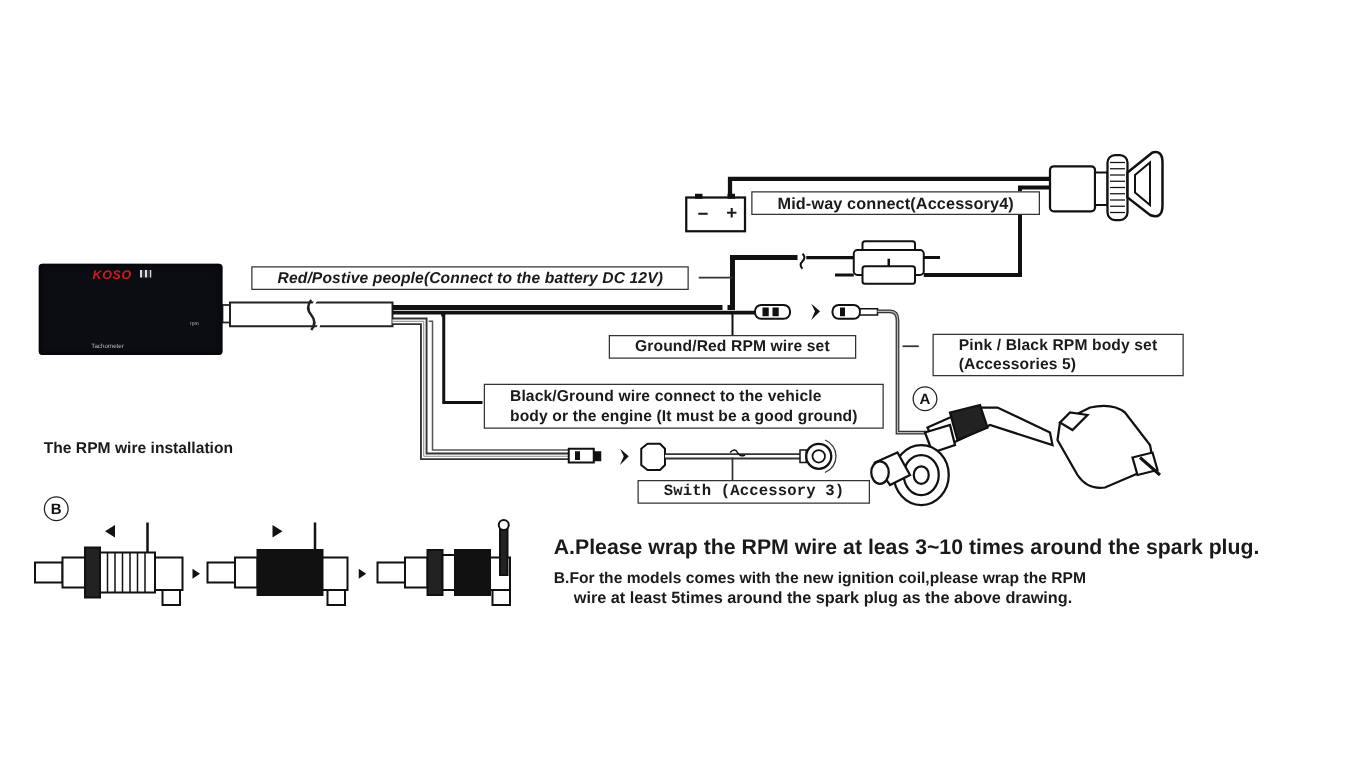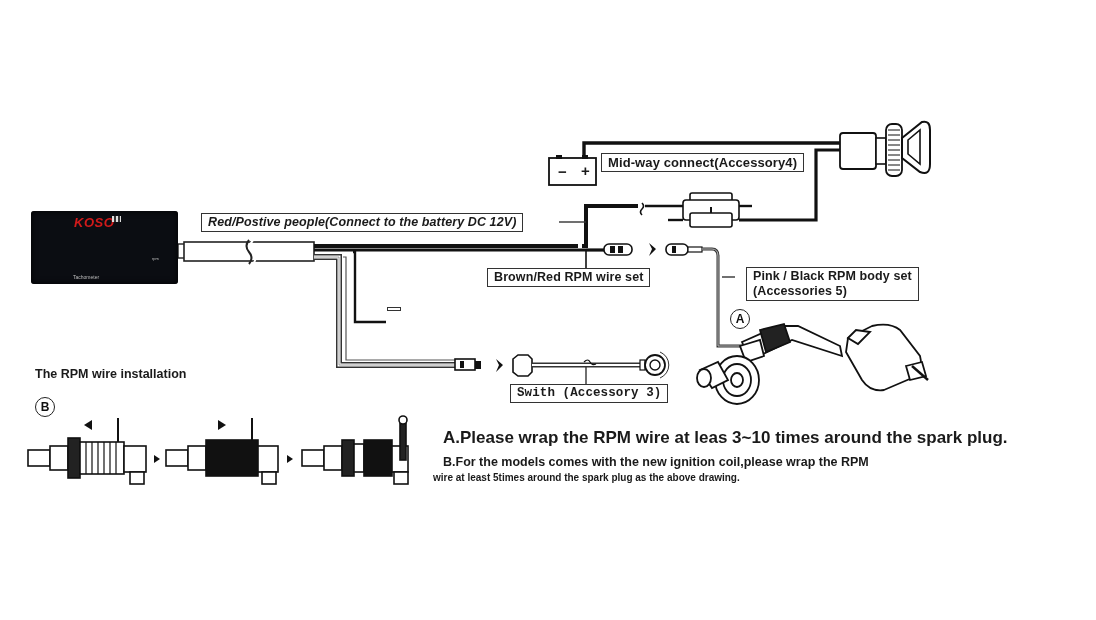--- a/index.html
+++ b/index.html
@@ -1,30 +1,30 @@
 <!DOCTYPE html>
 <html><head>
 <meta charset="utf-8">
 <style>
   html, body { margin:0; padding:0; background:#ffffff; }
   body { width:1096px; height:620px; position:relative; overflow:hidden;
          font-family:"Liberation Sans", sans-serif; color:#111; }
   #diagram { position:absolute; left:0; top:0; width:1096px; height:620px; }
   .lbl { position:absolute; border:1.6px solid #333; background:#fff;
-         font-weight:bold; font-size:12.5px; line-height:15px; padding:1px 6px;
+         font-weight:bold; font-size:12.5px; line-height:15px; padding:1px 20px;
          color:#1a1a1a; white-space:nowrap; letter-spacing:0.1px; }
   .txt { position:absolute; font-weight:bold; font-size:12.5px; color:#1a1a1a;
          white-space:nowrap; line-height:17px; }
   .circ { position:absolute; width:18px; height:18px; border:1.6px solid #222;
           border-radius:50%; font-weight:bold; font-size:12px; text-align:center;
           line-height:18px; background:#fff; }
   .device { position:absolute; left:31px; top:211px; width:147px; height:73px;
             background:#0b0d12; border-radius:3px; box-shadow: inset 0 0 6px #000; }
   .device .brand { position:absolute; left:43px; top:4px; color:#d21a1a;
-                   font-size:13px; font-weight:bold; font-style:italic; letter-spacing:0.5px; }
+                   font-size:10px; font-weight:bold; font-style:italic; letter-spacing:0.5px; }
   .device .flag { position:absolute; left:81px; top:5px; width:9px; height:6px;
                   background: repeating-linear-gradient(90deg,#ddd 0 2px,#333 2px 4px); }
   .device .unit { position:absolute; left:121px; top:45px; color:#bbb; font-size:4px; }
   .device .name { position:absolute; left:42px; top:63px; color:#bbb; font-size:5px; }
 </style>
 </head>
 <body>
 
 <svg id="diagram" viewBox="0 0 1096 620" xmlns="http://www.w3.org/2000/svg">
 
@@ -189,28 +189,30 @@
   <span class="flag"></span>
   <span class="unit">rpm</span>
   <span class="name">Tachometer</span>
 </div>
 
 <span class="txt" style="left:558px;top:163px;font-size:15px;">−</span>
 <span class="txt" style="left:581px;top:162px;font-size:15px;">+</span>
 
 <div class="lbl" style="left:601px;top:153px;font-size:13px;">Mid-way connect(Accessory4)</div>
 <div class="lbl" style="left:201px;top:213px;font-style:italic;">Red/Postive people(Connect to the battery DC 12V)</div>
-<div class="lbl" style="left:487px;top:268px;">Brown/Red RPM wire set</div>
+<div class="lbl" style="left:487px;top:268px;">Ground/Red RPM wire set</div>
 <div class="lbl" style="left:746px;top:267px;line-height:15px;">
   <div>Pink / Black RPM body set</div>
   <div>(Accessories 5)</div>
 </div>
 <div class="lbl" style="left:387px;top:307px;line-height:16px;">
+  <div>Black/Ground wire connect to the vehicle</div>
+  <div>body or the engine (It must be a good ground)</div>
 </div>
 <div class="lbl" style="left:510px;top:384px;font-family:Liberation Mono, monospace;">Swith (Accessory 3)</div>
 
 <div class="circ" style="left:730px;top:309px;">A</div>
 <div class="circ" style="left:35px;top:397px;">B</div>
 
-<div class="txt" style="left:35px;top:366px;font-size:12.5px;">The RPM wire installation</div>
+<div class="txt" style="left:35px;top:350px;font-size:12.5px;">The RPM wire installation</div>
 <div class="txt" style="left:443px;top:429px;font-size:17px;">A.Please wrap the RPM wire at leas 3~10 times around the spark plug.</div>
 <div class="txt" style="left:443px;top:454px;font-size:12.5px;">B.For the models comes with the new ignition coil,please wrap the RPM</div>
-<div class="txt" style="left:433px;top:469px;font-size:10px;">wire at least 5times around the spark plug as the above drawing.</div>
+<div class="txt" style="left:459px;top:469px;font-size:13px;">wire at least 5times around the spark plug as the above drawing.</div>
 
 </body></html>

